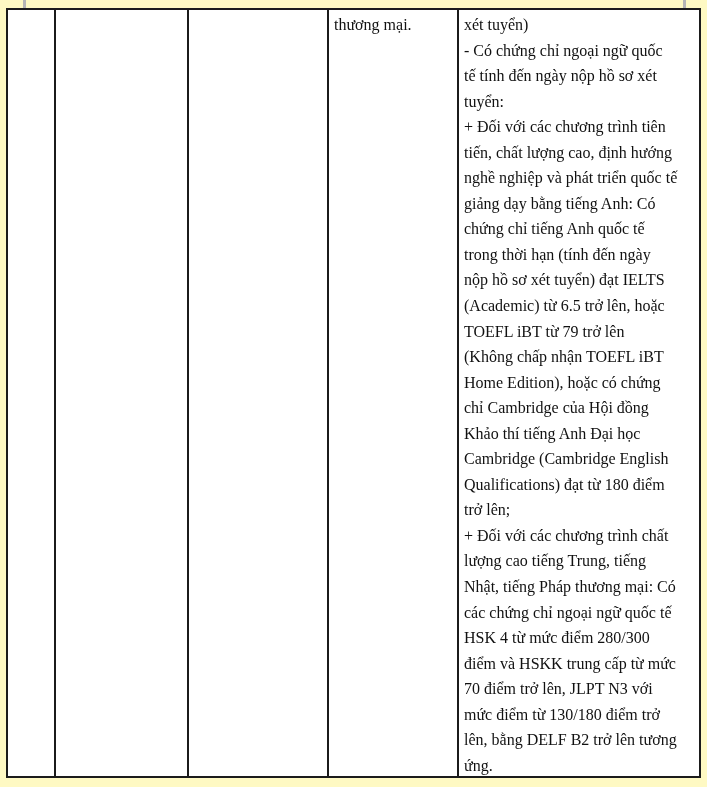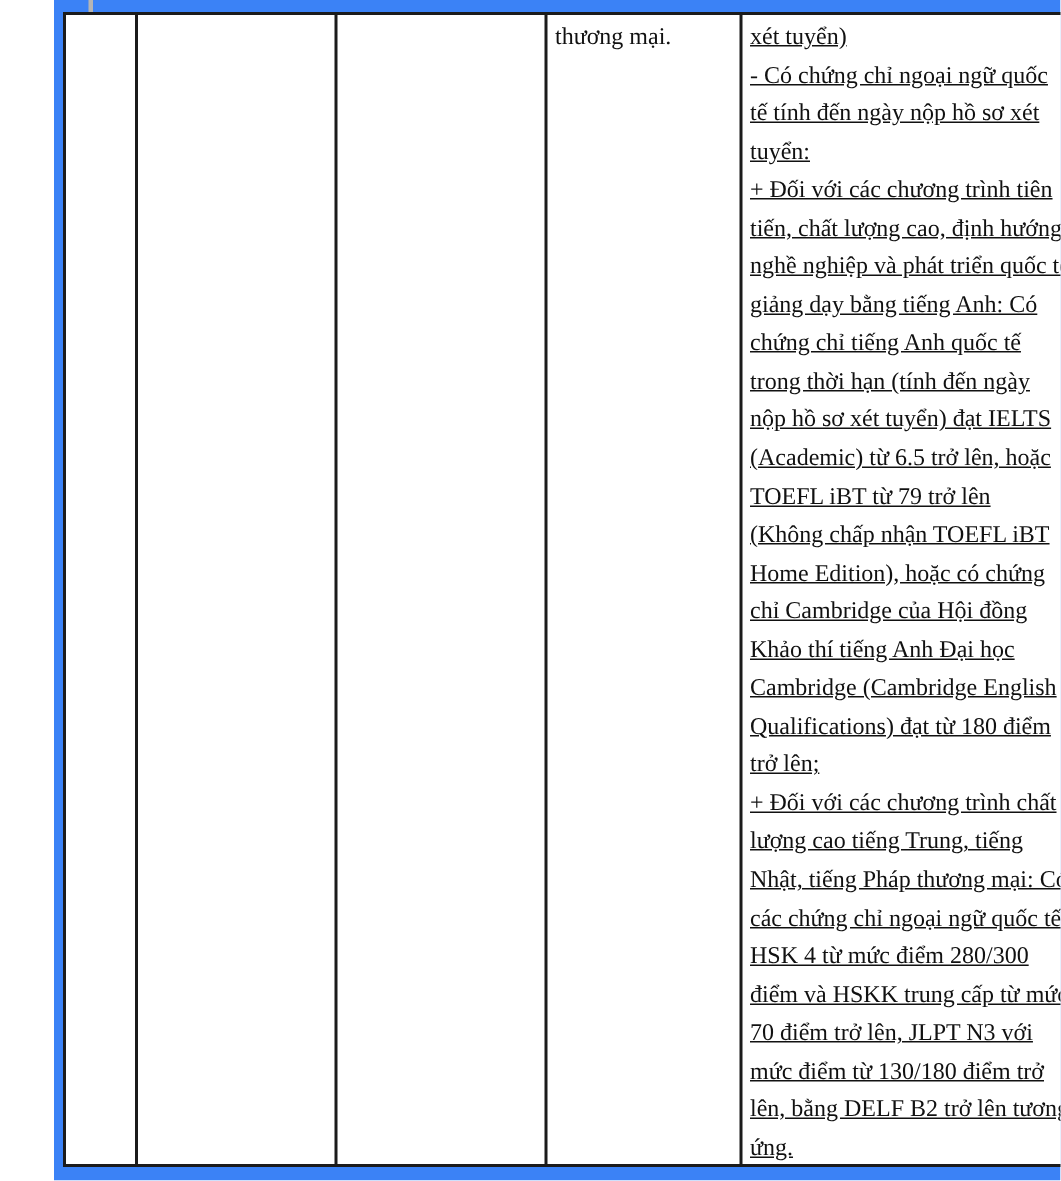--- a/index.html
+++ b/index.html
@@ -11,22 +11,21 @@
     width: 707px;
     height: 787px;
     position: relative;
     overflow: hidden;
     font-family: "Liberation Serif", "DejaVu Serif", serif;
     color: #111111;
   }
   .page {
     position: absolute;
     inset: 0;
-    background: #3b82f6;
-    margin-left: 36px;
+    background: #fef9c3;
   }
   
   .crop-artifact {
     position: absolute;
     top: 0;
     width: 3px;
     height: 10px;
     background: #b5b5b5;
   }
   .crop-artifact.left  { left: 23px; }
@@ -48,21 +47,21 @@
     box-sizing: border-box;
     border-right: 2px solid #1b1b1b;
     padding: 2px 5px;
     overflow: hidden;
   }
   .cell:last-child { border-right: none; }
   .cell.c1 { width: 48px; }
   .cell.c2 { width: 133px; }
   .cell.c3 { width: 140px; }
   .cell.c4 { width: 130px; }
-  .cell.c5 { flex: 1; text-decoration: underline; }
+  .cell.c5 { flex: 1; }
 
   .cell-text {
     font-size: 16px;
     line-height: 25.55px;
     white-space: pre;
     color: #111111;
   }
 </style>
 </head>
 <body>

